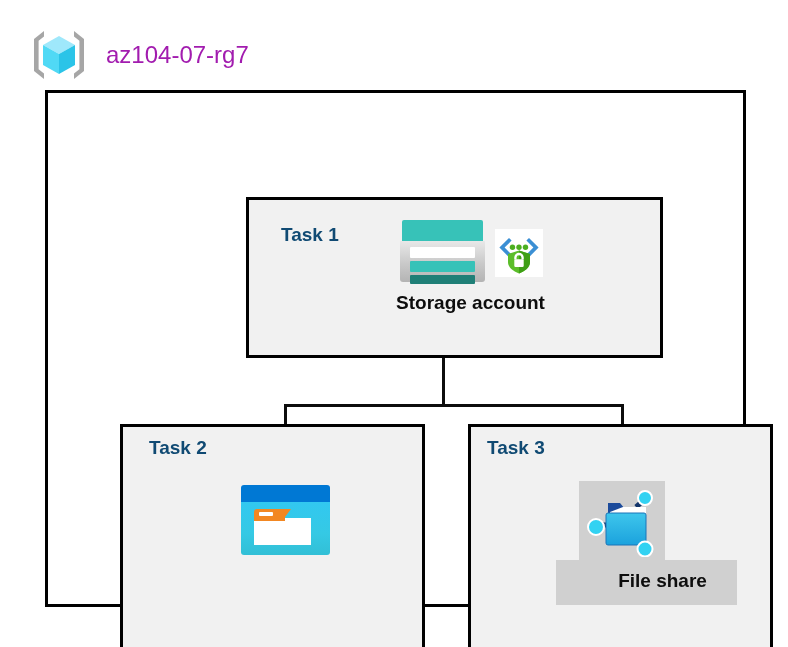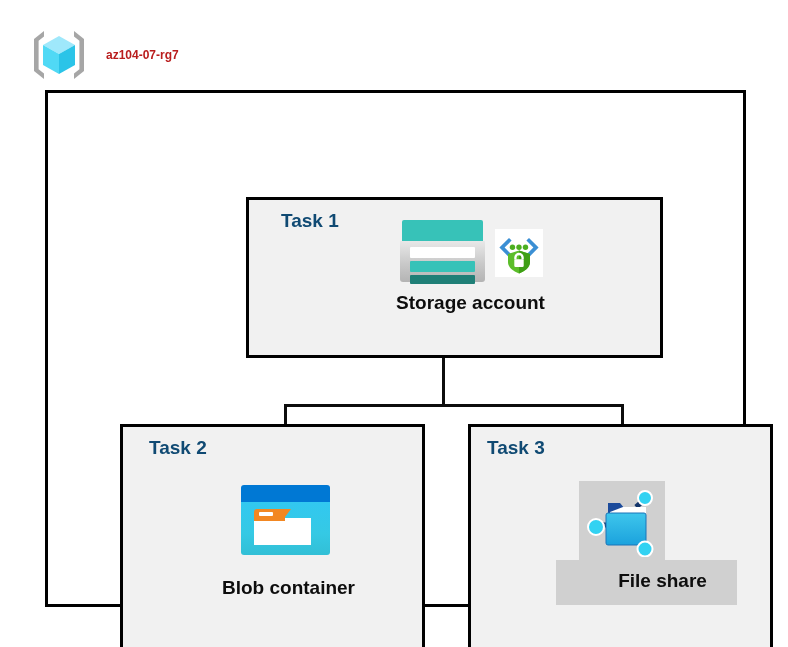--- a/index.html
+++ b/index.html
@@ -25,23 +25,23 @@
     display: flex;
     align-items: center;
   }
   #rg-icon {
     width: 58px;
     height: 56px;
     flex: 0 0 58px;
     position: relative;
   }
   #rg-title {
-    font-size: 12px;
-    font-weight: bold;
-    color: #b91c1c;
+    font-size: 24px;
+    font-weight: normal;
+    color: #a21caf;
     letter-spacing: 0px;
     margin-left: 18px;
     white-space: nowrap;
   }
 
   
   #rg-frame {
     position: absolute;
     left: 45px;
     top: 90px;
@@ -63,21 +63,21 @@
   #task2-box { left: 72px;  top: 331px; width: 305px; height: 242px; }
   #task3-box { left: 420px; top: 331px; width: 305px; height: 242px; }
 
   .task-label {
     position: absolute;
     font-size: 19px;
     font-weight: bold;
     color: #104a73;
     white-space: nowrap;
   }
-  #task1-label { left: 32px; top: 10px; }
+  #task1-label { left: 32px; top: 24px; }
   #task2-label { left: 26px; top: 10px; }
   #task3-label { left: 16px; top: 10px; }
 
   .node-caption {
     position: absolute;
     font-size: 19px;
     font-weight: bold;
     color: #0d0d0d;
     white-space: nowrap;
     text-align: center;
@@ -258,21 +258,20 @@
     <div class="task-label" id="task2-label">Task 2</div>
   </div>
 
   <div id="blob-icon">
     <div class="bc-head"></div>
     <div class="bc-body"></div>
     <div class="bc-sheet"></div>
     <div class="bc-tab"></div>
   </div>
 
-  <div class="node-caption" id="blob-caption">Blob container</div>
 
   <div class="task-box" id="task3-box">
     <div class="task-label" id="task3-label">Task 3</div>
   </div>
 
   <div id="fs-plate-top"></div>
   <div id="fs-plate-label"></div>
 
   <div id="fs-icon">
     <svg viewBox="0 0 75 72" width="75" height="72" aria-hidden="true">

